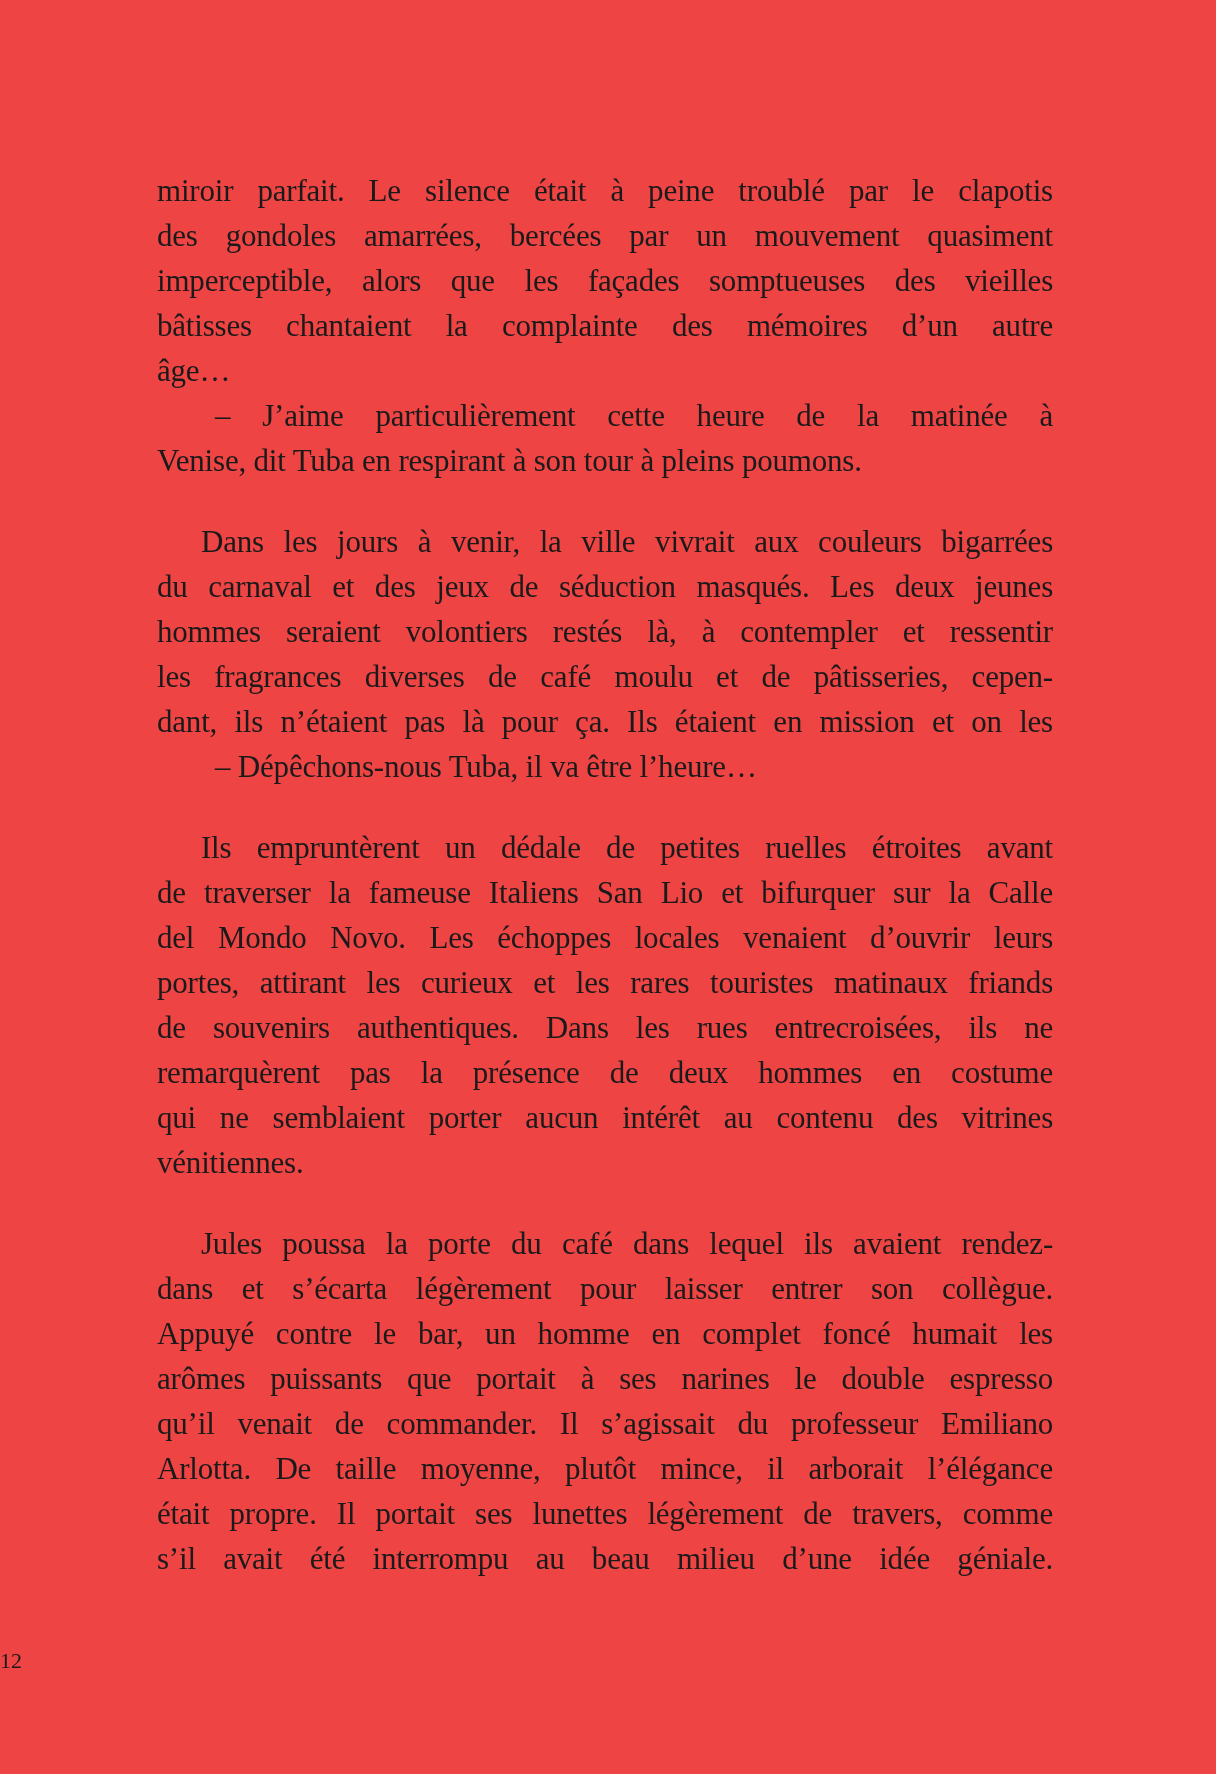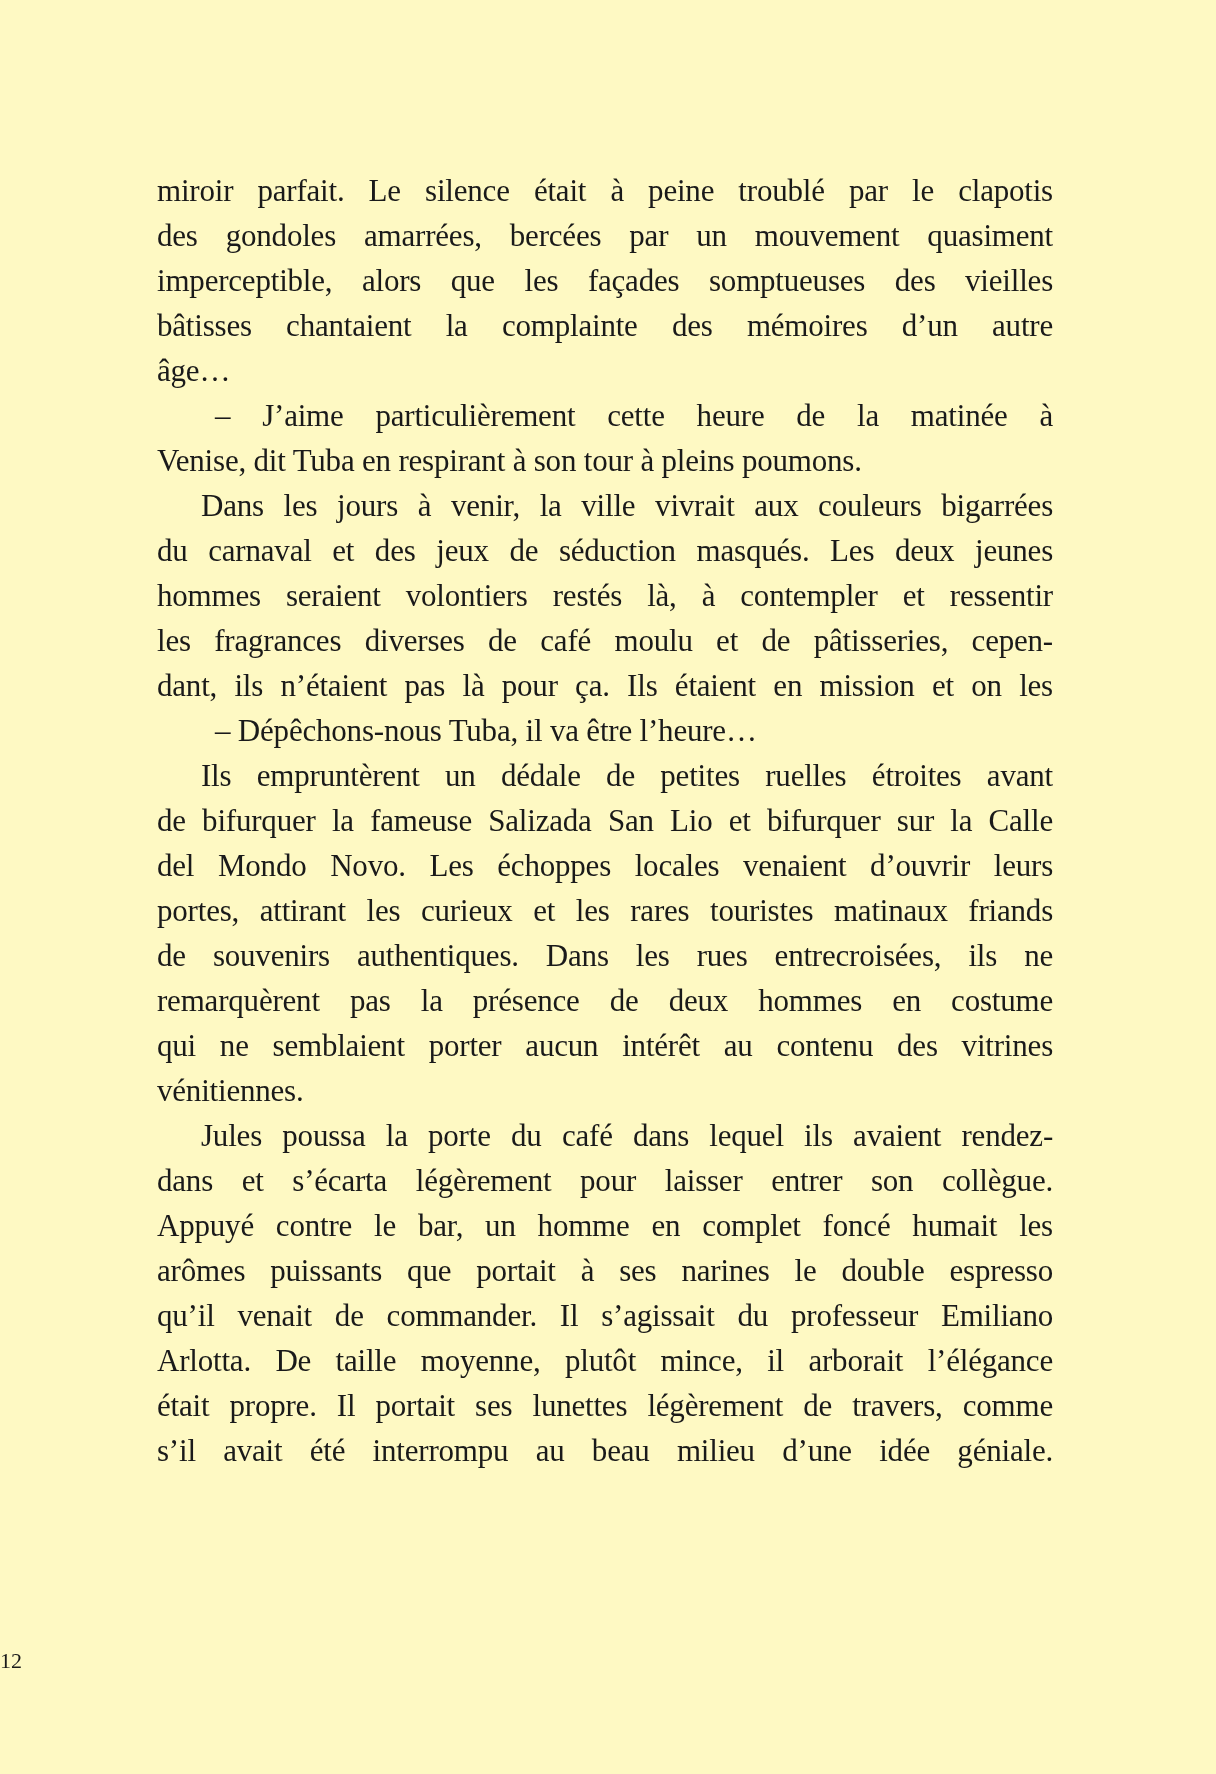--- a/index.html
+++ b/index.html
@@ -11,21 +11,21 @@
       width: 1216px;
       height: 1774px;
       position: relative;
       overflow: hidden;
     }
     .page {
       position: absolute;
       left: 0; top: 0;
       width: 1216px;
       height: 1774px;
-      background: #fef9c3;
+      background: #ef4444;
       color: #1a1a1a;
       font-family: "Liberation Serif", "DejaVu Serif", serif;
     }
     .text-block {
       position: absolute;
       left: 157px;
       top: 168px;
       width: 896px;
     }
     .line {
@@ -36,20 +36,21 @@
       white-space: nowrap;
       text-align: justify;
       text-align-last: justify;
       letter-spacing: -0.2px;
     }
     .line.last {
       text-align-last: left;
     }
     .line.indent {
       text-indent: 44px;
+      margin-top: 36px;
     }
     .line.dialog {
       text-indent: 58px;
     }
     .page-number {
       position: absolute;
       left: 0;
       width: 1216px;
       top: 1648px;
       text-align: left;
@@ -84,21 +85,21 @@
       <span class="line">les fragrances diverses de café moulu et de pâtisseries, cepen-</span>
       <span class="line">dant, ils n’étaient pas là pour ça. Ils étaient en mission et on les</span>
     </div>
 
     <div>
       <span class="line dialog last">– Dépêchons-nous Tuba, il va être l’heure…</span>
     </div>
 
     <div>
       <span class="line indent">Ils empruntèrent un dédale de petites ruelles étroites avant</span>
-      <span class="line">de bifurquer la fameuse Salizada San Lio et bifurquer sur la Calle</span>
+      <span class="line">de traverser la fameuse Italiens San Lio et bifurquer sur la Calle</span>
       <span class="line">del Mondo Novo. Les échoppes locales venaient d’ouvrir leurs</span>
       <span class="line">portes, attirant les curieux et les rares touristes matinaux friands</span>
       <span class="line">de souvenirs authentiques. Dans les rues entrecroisées, ils ne</span>
       <span class="line">remarquèrent pas la présence de deux hommes en costume</span>
       <span class="line">qui ne semblaient porter aucun intérêt au contenu des vitrines</span>
       <span class="line last">vénitiennes.</span>
     </div>
 
     <div>
       <span class="line indent">Jules poussa la porte du café dans lequel ils avaient rendez-</span>

